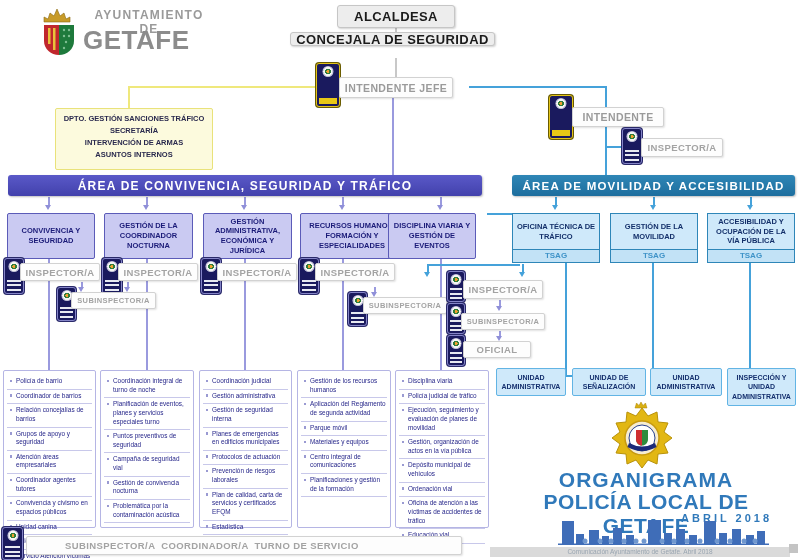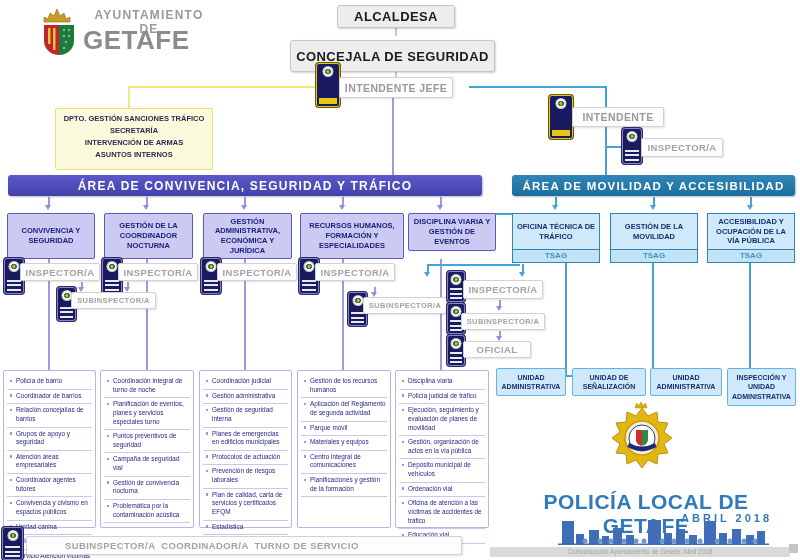--- a/index.html
+++ b/index.html
@@ -128,21 +128,21 @@
         <circle cx="26" cy="30" r="1.2"></circle>
         <circle cx="31" cy="30" r="1.2"></circle>
         <circle cx="28" cy="36" r="1.2"></circle>
         <circle cx="26" cy="42" r="1.2"></circle>
       </g>
   </svg>
   <div class="box" style="left:84px;top:17px;width:130px;height:10px;justify-content:flex-start;color:#9a9a9a;font-size:12px;font-weight:bold;letter-spacing:1.2px">AYUNTAMIENTO DE</div>
   <div class="box" style="left:83px;top:26px;width:140px;height:28px;justify-content:flex-start;color:#8c8c8c;font-size:26px;font-weight:bold;letter-spacing:.5px">GETAFE</div>
 
   <div class="box topbox" style="left:337px;top:5px;width:118px;height:23px">ALCALDESA</div>
-  <div class="box topbox" style="left:290px;top:40px;width:205px;height:32px">CONCEJALA DE SEGURIDAD</div>
+  <div class="box topbox" style="left:290px;top:32px;width:205px;height:14px">CONCEJALA DE SEGURIDAD</div>
 
   <div class="badge gold" style="left:316px;top:63px;width:24px;height:44px">
       <span class="em"></span>
       <span class="st"></span>
     </div>
   <div class="box rank big" style="left:339px;top:77px;width:114px;height:21px">INTENDENTE JEFE</div>
 
   <div class="staff" style="left:55px;top:108px;width:158px;height:62px">
     <div>
       <div>DPTO. GESTIÓN SANCIONES TRÁFICO</div>
@@ -163,21 +163,21 @@
     </div>
   <div class="box rank" style="left:641px;top:138px;width:82px;height:19px">INSPECTOR/A</div>
 
   <div class="box hdr teal" style="left:512px;top:175px;width:283px;height:21px">ÁREA DE MOVILIDAD Y ACCESIBILIDAD</div>
   <div class="box hdr purple" style="left:8px;top:175px;width:474px;height:21px">ÁREA DE CONVIVENCIA, SEGURIDAD Y TRÁFICO</div>
 
   <div class="box deptP" style="left:7px;top:213px;width:88px;height:46px">CONVIVENCIA Y SEGURIDAD</div>
   <div class="box deptP" style="left:104px;top:213px;width:89px;height:46px">GESTIÓN DE LA COORDINADOR NOCTURNA</div>
   <div class="box deptP" style="left:203px;top:213px;width:89px;height:46px">GESTIÓN ADMINISTRATIVA, ECONÓMICA Y JURÍDICA</div>
   <div class="box deptP" style="left:300px;top:213px;width:104px;height:46px">RECURSOS HUMANOS, FORMACIÓN Y ESPECIALIDADES</div>
-  <div class="box deptP" style="left:408px;top:213px;width:88px;height:38px">DISCIPLINA VIARIA Y GESTIÓN DE EVENTOS</div>
+  <div class="box deptP" style="left:388px;top:213px;width:88px;height:46px">DISCIPLINA VIARIA Y GESTIÓN DE EVENTOS</div>
 
   <div class="badge" style="left:4px;top:258px;width:20px;height:36px">
       <span class="em"></span>
       <span class="st"></span>
     </div>
   <div class="box rank" style="left:20px;top:263px;width:80px;height:18px">INSPECTOR/A</div>
   <div class="badge" style="left:102px;top:258px;width:20px;height:36px">
       <span class="em"></span>
       <span class="st"></span>
     </div>
@@ -307,20 +307,21 @@
     <path d="M24,8 l1.5,-5 2.5,2.5 2,-3.5 2,3.5 2.5,-2.5 1.5,5 z" fill="#d9b011" stroke="#a8830a" stroke-width="0.5"></path>
     <g transform="translate(0,7)">
       <polygon points="61,31 53,37 57,46 47,47 46,57 37,53 31,61 25,53 16,57 15,47 5,46 9,37 1,31 9,25 5,16 15,15 16,5 25,9 31,1 37,9 46,5 47,15 57,16 53,25" fill="#e2b713" stroke="#b8920a" stroke-width="1"></polygon>
       <circle cx="31" cy="31" r="17" fill="#f6edd2" stroke="#c79a10" stroke-width="1.5"></circle>
       <circle cx="31" cy="31" r="13" fill="#fff" stroke="#26408f" stroke-width="1"></circle>
       <path d="M25,23h12v9c0,4-2.7,6.5-6,6.5s-6-2.5-6-6.5z" fill="#2e8b3d"></path>
       <path d="M25,23h6v15.5c-3.3,0-6-2.5-6-6.5z" fill="#cf2e31"></path>
       <path d="M18,36 q13,7 26,0 l1.5,4 q-14.5,8 -29,0 z" fill="#1b2a78"></path>
     </g>
   </svg>
+  <div class="brand1" style="left:520px;top:468px;width:252px;font-size:21px;letter-spacing:1px">ORGANIGRAMA</div>
   <div class="brand1" style="left:512px;top:490px;width:268px;font-size:21px;letter-spacing:.5px">POLICÍA LOCAL DE GETAFE</div>
   <div class="brand1" style="left:520px;top:512px;width:252px;font-size:11px;letter-spacing:3px;text-align:right">ABRIL 2018</div>
   <svg style="position:absolute;left:556px;top:518px" width="215" height="28" viewBox="0 0 215 28">
     <g fill="#3f6db8">
       <rect x="6" y="3" width="12" height="23"></rect>
         <rect x="20" y="16" width="8" height="10"></rect>
       <rect x="33" y="12" width="10" height="14"></rect>
         <rect x="46" y="18" width="7" height="8"></rect>
       <rect x="57" y="10" width="9" height="16"></rect>
         <rect x="70" y="17" width="8" height="9"></rect>

